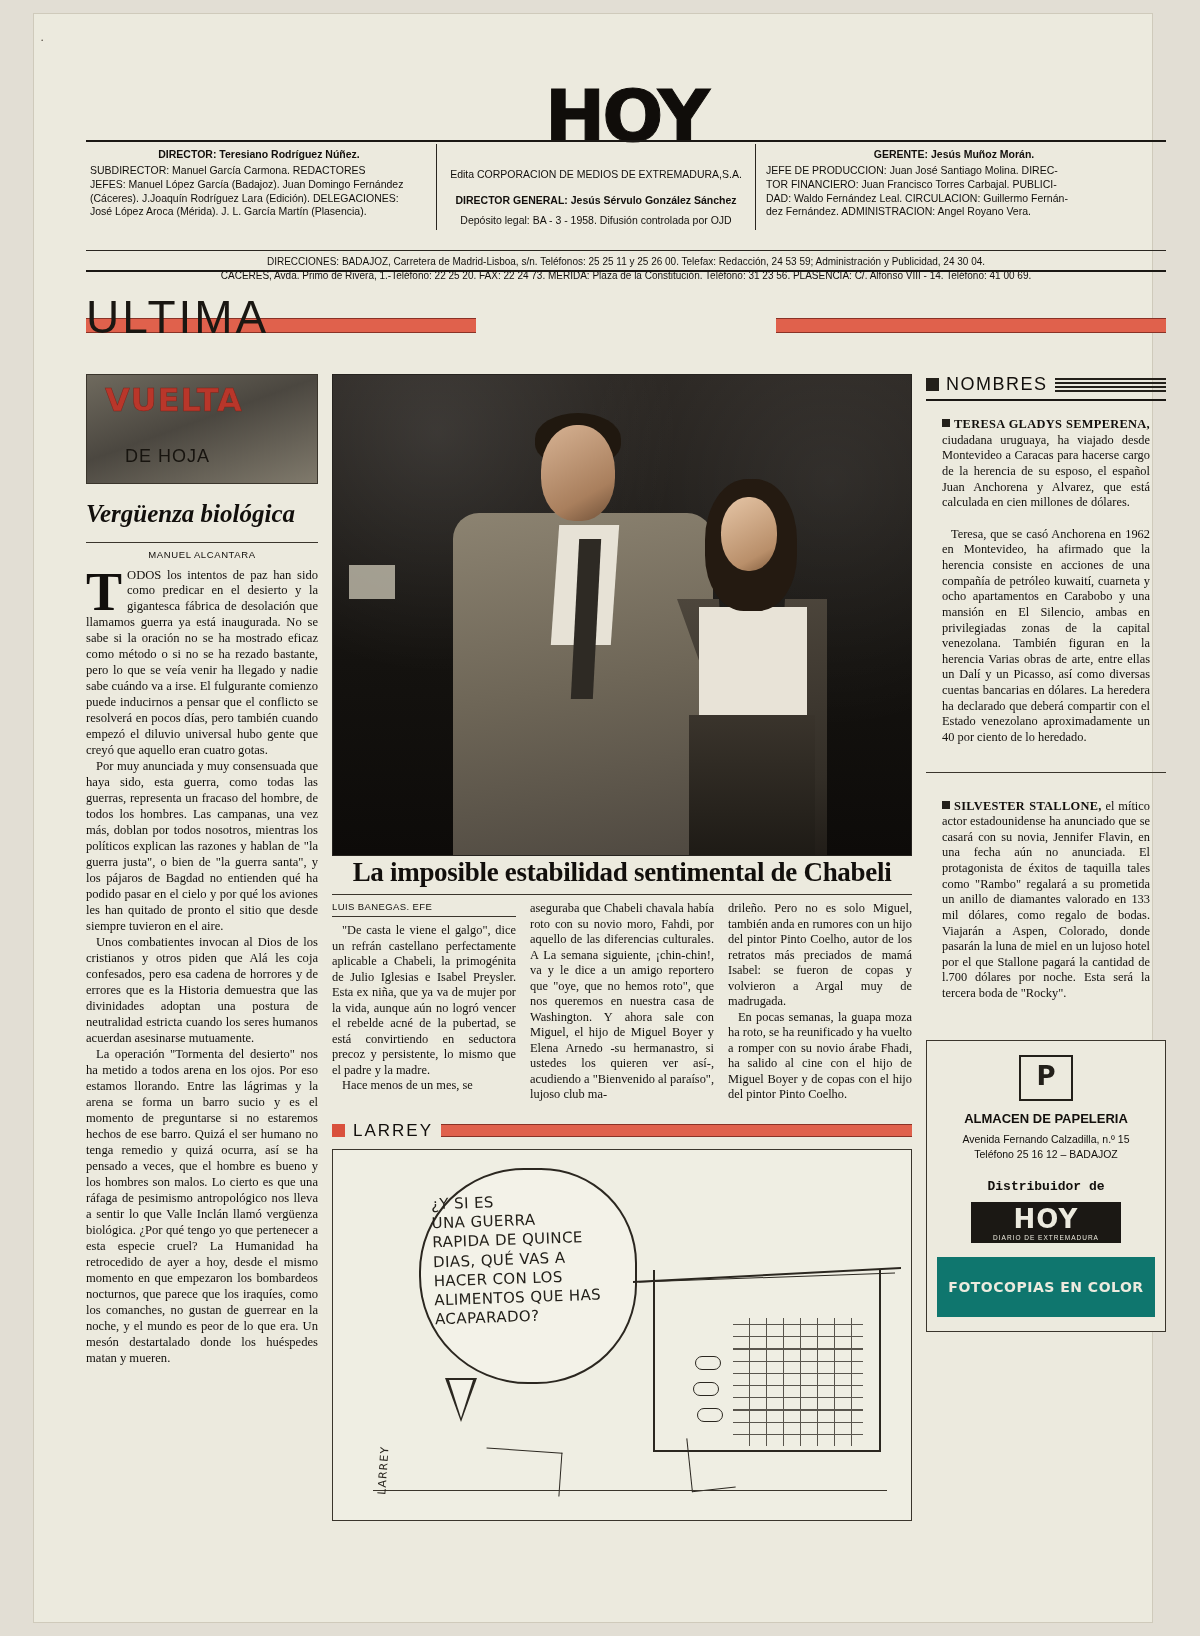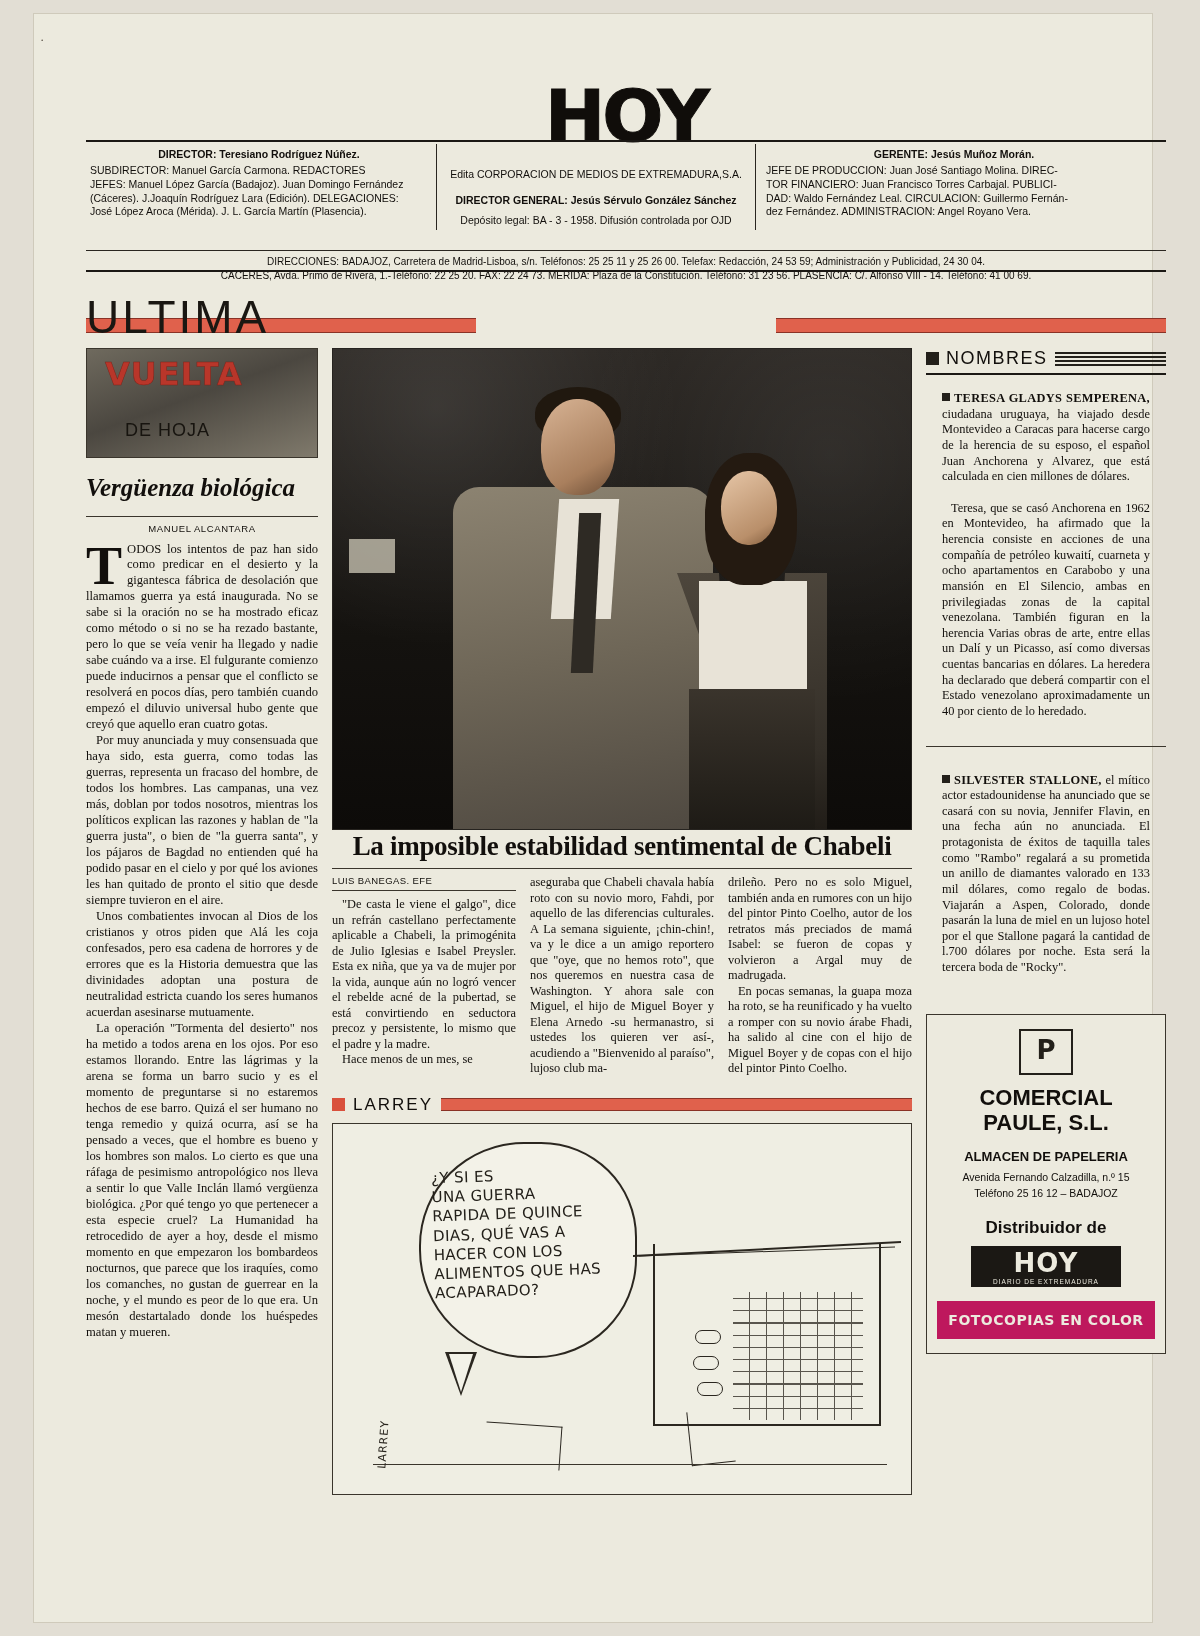--- a/index.html
+++ b/index.html
@@ -95,21 +95,21 @@
     position: absolute; left: 0; right: 0; top: 0; text-align: left;
     font-family: "Liberation Sans", sans-serif;
     font-weight: normal;
     font-size: 46px;
     letter-spacing: 3px;
     color: #1a1712;
   }
 
   
   .content {
-    position: absolute; left: 52px; top: 334px; width: 1080px; height: 1248px;
+    position: absolute; left: 52px; top: 360px; width: 1080px; height: 1248px;
   }
   .col-left { position: absolute; left: 0; top: 0; width: 232px; }
   .col-mid { position: absolute; left: 246px; top: 0; width: 580px; }
   .col-right { position: absolute; left: 840px; top: 0; width: 240px; }
 
   
   .vuelta {
     border: 1px solid #3a352c;
     height: 110px;
     position: relative;
@@ -415,42 +415,42 @@
   }
   .ad-sub {
     font-family: "Liberation Sans", sans-serif;
     font-weight: bold; font-size: 13px; margin-bottom: 6px;
   }
   .ad-line {
     font-family: "Liberation Sans", sans-serif;
     font-size: 10.5px; line-height: 1.5;
   }
   .ad-dist {
-    font-family: Liberation Sans, sans-serif;
-    font-weight: bold; font-size: 17px; margin: 16px 0 8px 0;
+    font-family: Liberation Mono, monospace;
+    font-weight: bold; font-size: 13px; margin: 16px 0 8px 0;
   }
   .ad-hoy {
     background: #1b1814; color: #eceade;
     font-family: "DejaVu Sans", sans-serif; font-weight: bold;
     font-size: 26px; letter-spacing: 1px;
     padding: 2px 0 0 0;
     width: 150px; margin: 0 auto;
   }
   .ad-hoy-sub {
     font-family: "Liberation Sans", sans-serif;
     font-size: 6.5px; letter-spacing: 1px;
     color: #eceade; background: #1b1814;
     width: 150px; margin: 0 auto 14px auto;
     padding-bottom: 2px;
   }
   .ad-color {
-    background: #be185d; color: #eceade;
+    background: #0f766e; color: #eceade;
     font-family: "DejaVu Sans", sans-serif; font-weight: bold;
     font-size: 14px; letter-spacing: 0.5px;
-    padding: 11px 0;
+    padding: 22px 0;
   }
 </style>
 </head>
 <body>
 
 <div class="page">
   <div class="paper">
 
     <div class="scribble" style="top:18px;">·</div>
 
@@ -607,22 +607,20 @@
         <div class="nombres-box" style="border-bottom:none; padding-top:10px;">
           <div class="nb-body">
             <p class="lead">
               <span class="nb-bullet"></span><span class="nb-name">SILVESTER STALLONE,</span><span> el mítico actor estadounidense ha anunciado que se casará con su novia, Jennifer Flavin, en una fecha aún no anunciada. El protagonista de éxitos de taquilla tales como "Rambo" regalará a su prometida un anillo de diamantes valorado en 133 mil dólares, como regalo de bodas. Viajarán a Aspen, Colorado, donde pasarán la luna de miel en un lujoso hotel por el que Stallone pagará la cantidad de l.700 dólares por noche. Esta será la tercera boda de "Rocky".</span>
             </p>
           </div>
         </div>
 
         <div class="ad">
           <div class="ad-logo"></div>
-          <div class="ad-name" style="white-space:pre-line;">COMERCIAL
-PAULE, S.L.</div>
           <div class="ad-sub">ALMACEN DE PAPELERIA</div>
           <div class="ad-line">Avenida Fernando Calzadilla, n.º 15</div>
           <div class="ad-line">Teléfono 25 16 12 – BADAJOZ</div>
           <div class="ad-dist">Distribuidor de</div>
           <div class="ad-hoy">HOY</div>
           <div class="ad-hoy-sub">DIARIO DE EXTREMADURA</div>
           <div class="ad-color">FOTOCOPIAS EN COLOR</div>
         </div>
       </div>
 

